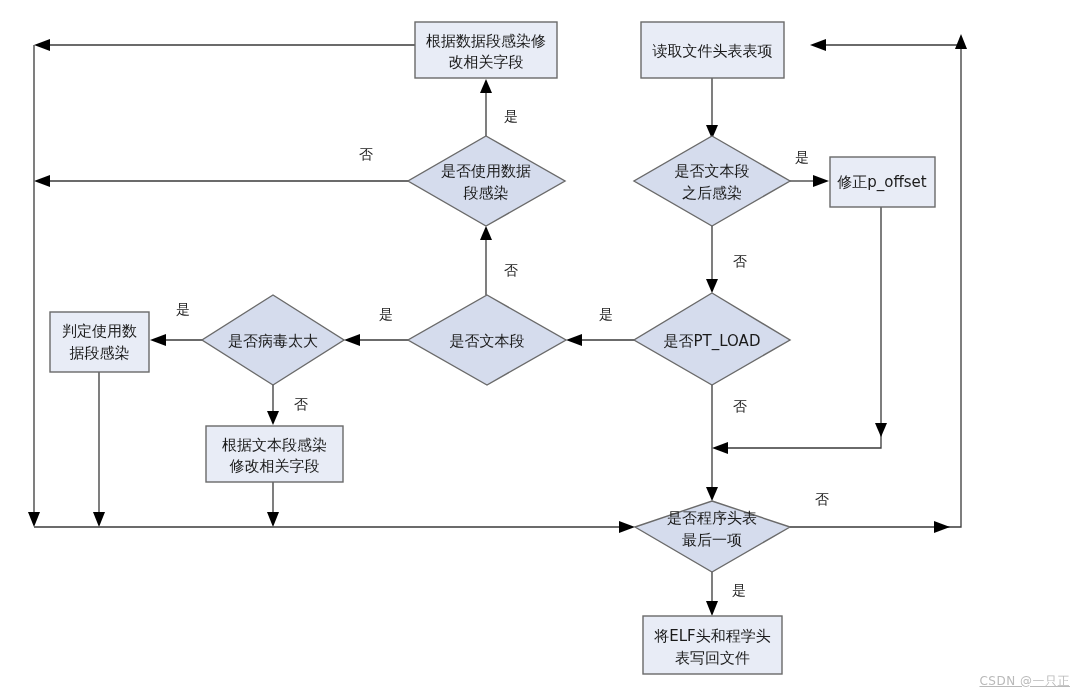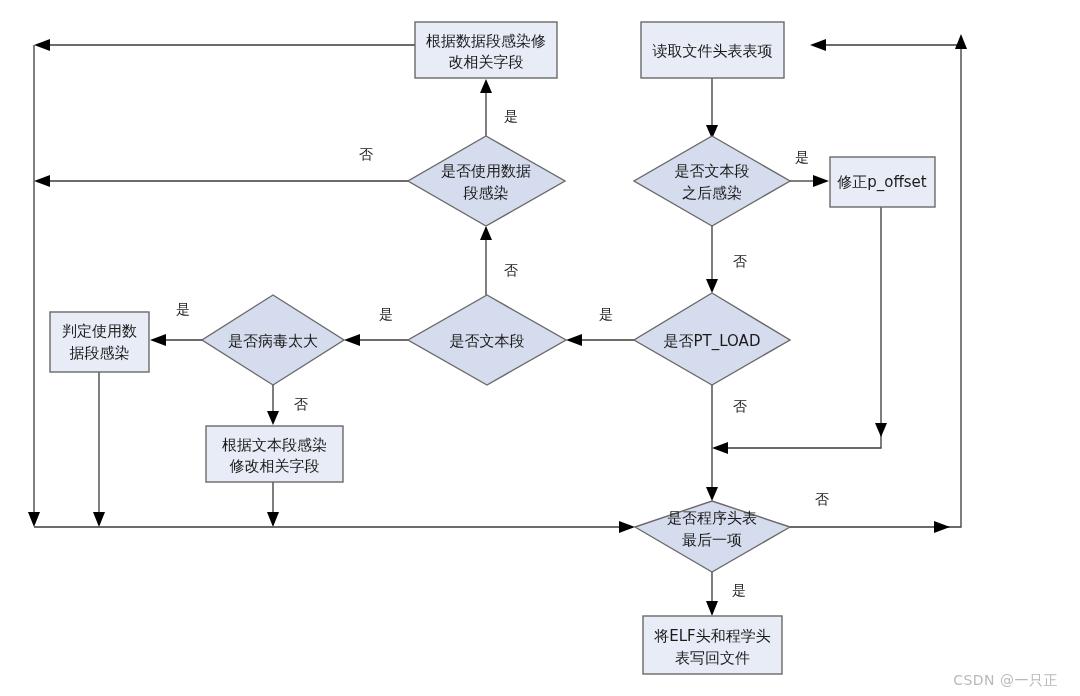--- a/index.html
+++ b/index.html
@@ -55,27 +55,28 @@
   }
   .edge-label {
     font-family: "DejaVu Sans", "Liberation Sans", sans-serif;
     font-size: 14px;
     fill: #1a1a1a;
     text-anchor: middle;
     dominant-baseline: middle;
   }
   .watermark {
     position: absolute;
-    right: 22px;
+    right: 10px;
     bottom: 6px;
     font-family: "DejaVu Sans", "Liberation Sans", sans-serif;
-    font-size: 14px;
+    font-size: 12px;
     color: #b9b9b9;
     letter-spacing: 0.5px;
     user-select: none;
+    text-decoration: underline;
   }
 </style>
 </head>
 <body>
 
 <div id="flow-root">
   <svg class="flow" viewBox="0 0 1080 696" xmlns="http://www.w3.org/2000/svg">
 
     <g>
 

